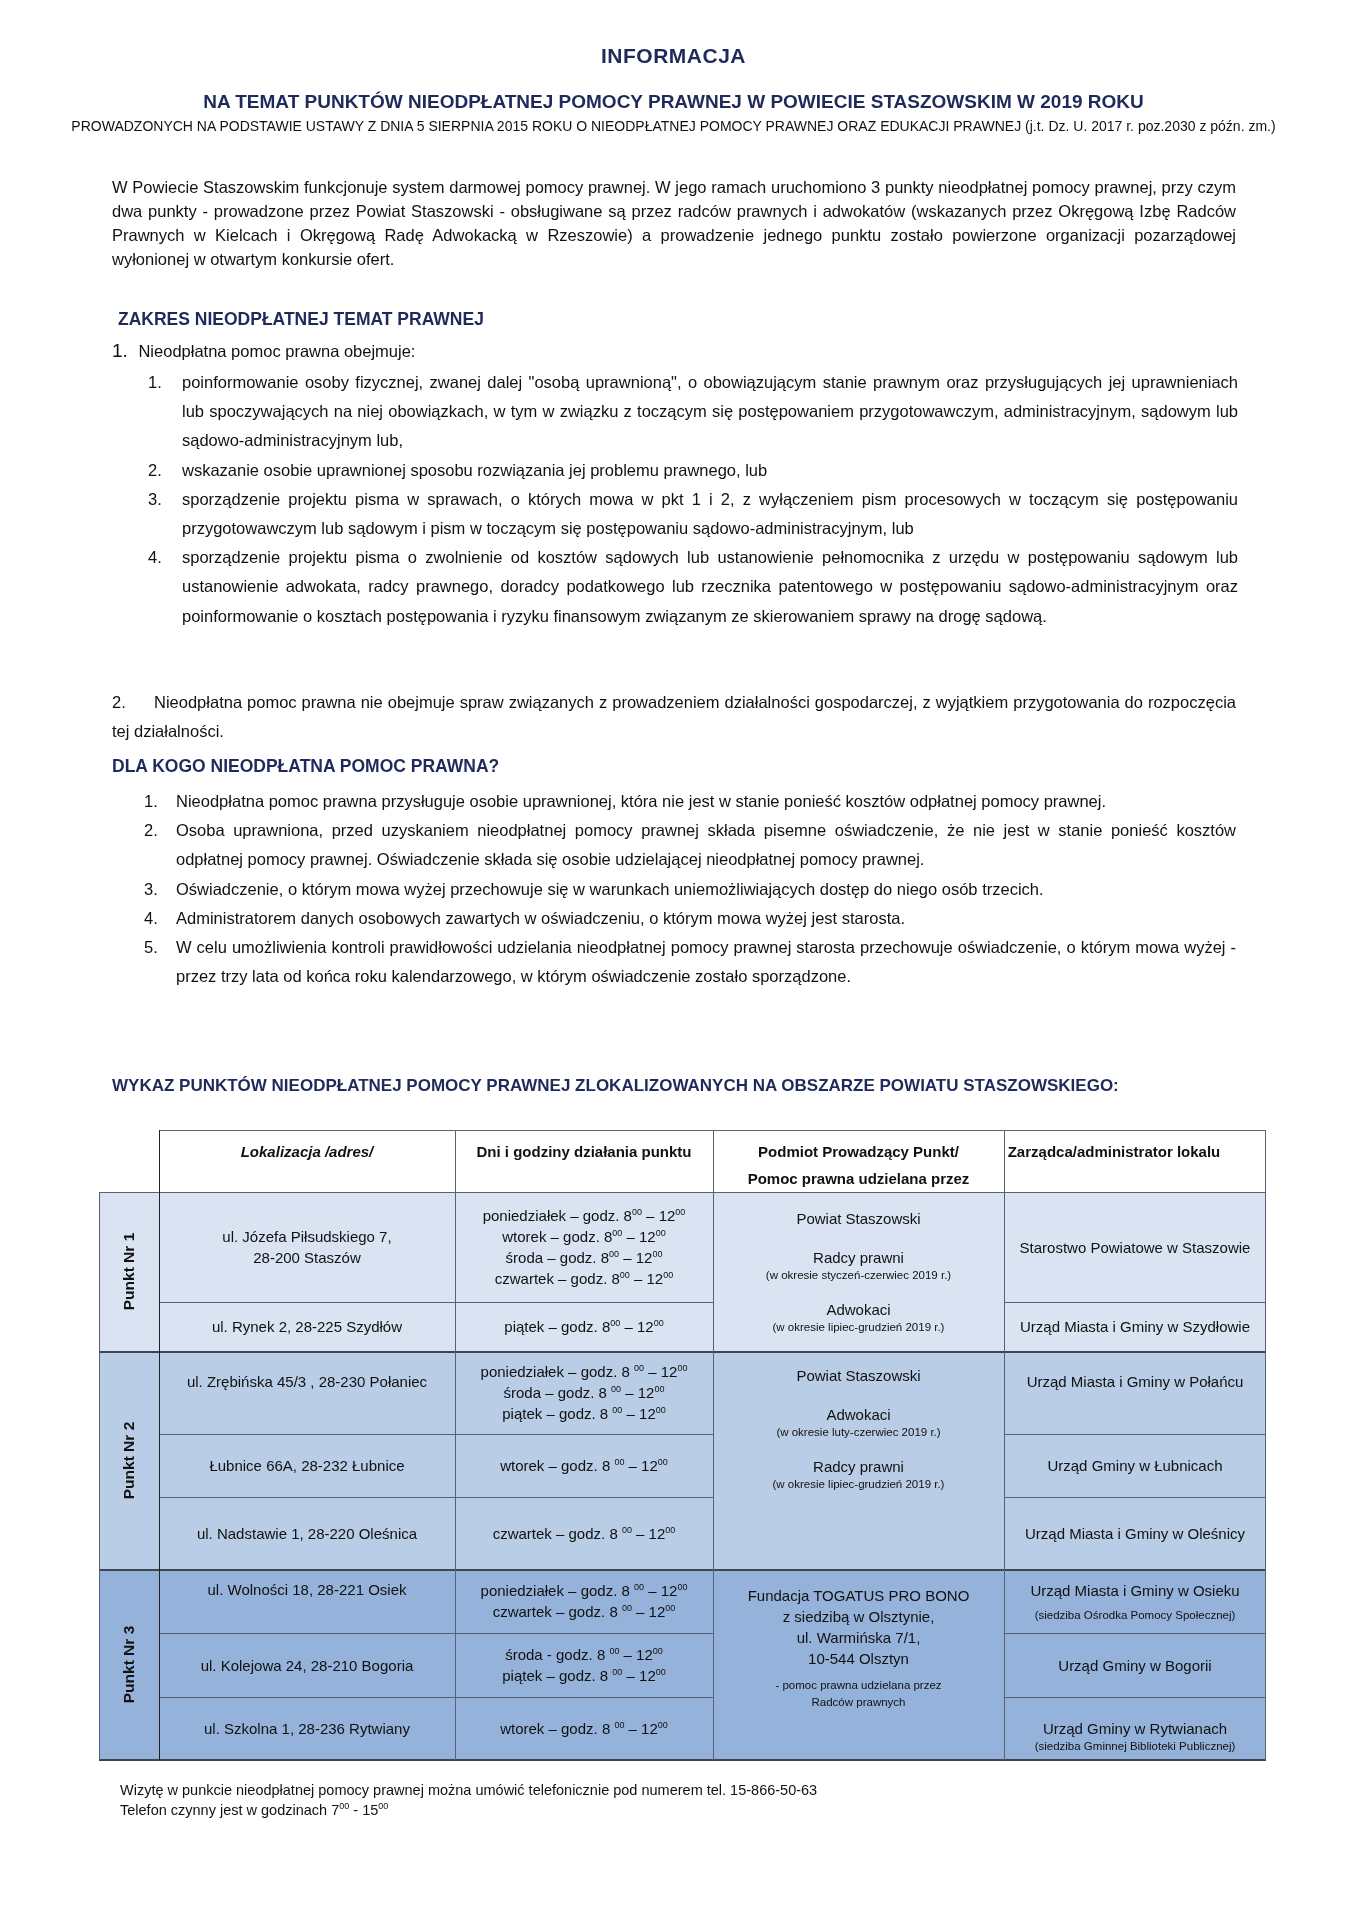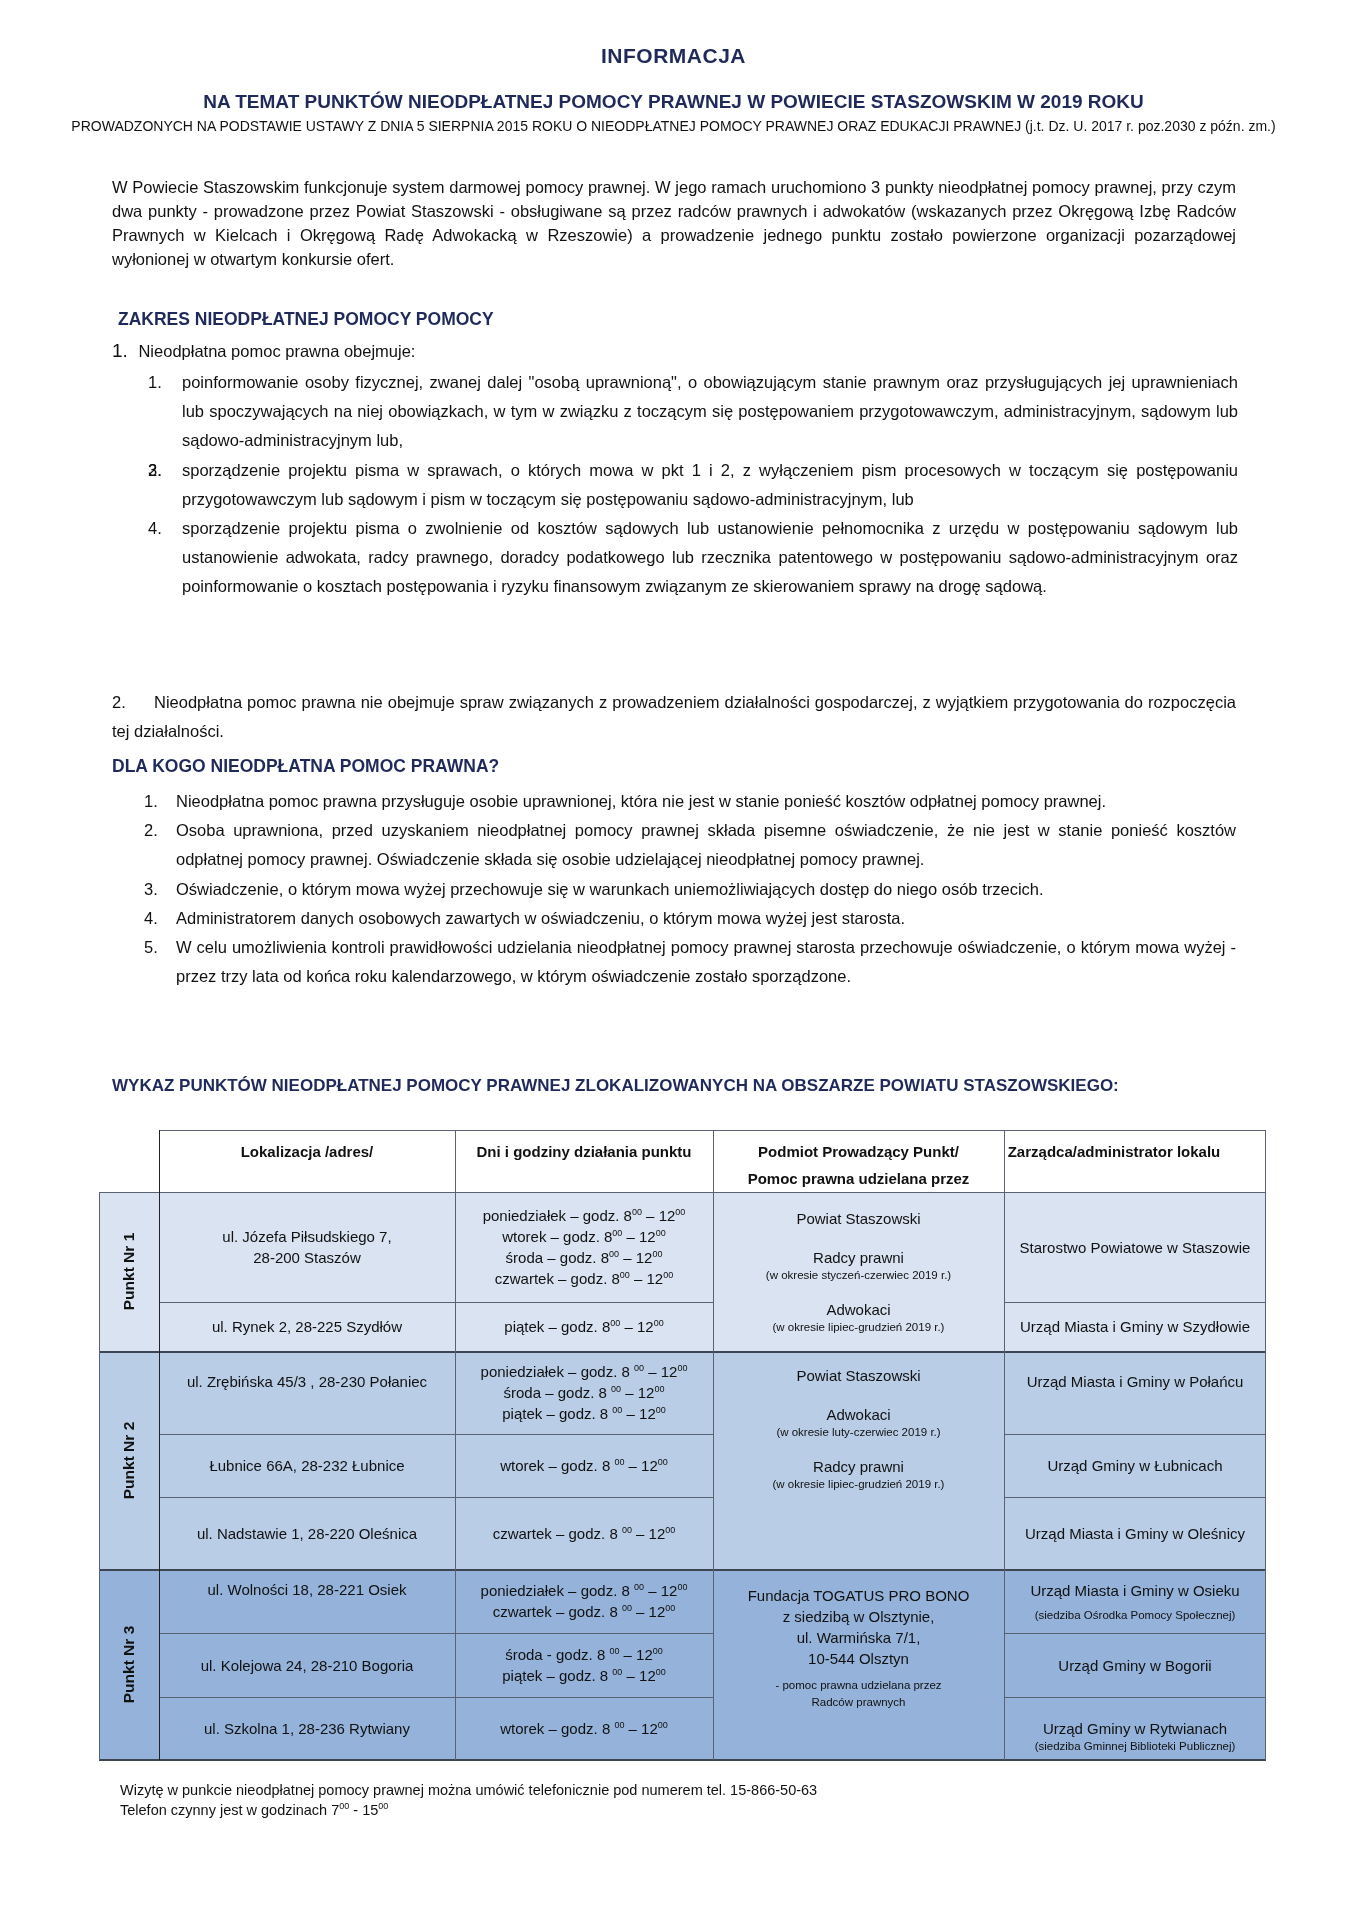--- a/index.html
+++ b/index.html
@@ -38,30 +38,30 @@
 <body>
 
 <div class="page">
 
   <div class="title">INFORMACJA</div>
   <div class="subtitle">NA TEMAT PUNKTÓW NIEODPŁATNEJ POMOCY PRAWNEJ W POWIECIE STASZOWSKIM W 2019 ROKU</div>
   <div class="subsub">PROWADZONYCH NA PODSTAWIE USTAWY Z DNIA 5 SIERPNIA 2015 ROKU O NIEODPŁATNEJ POMOCY PRAWNEJ ORAZ EDUKACJI PRAWNEJ (j.t. Dz. U. 2017 r. poz.2030 z późn. zm.)</div>
 
   <div class="intro">W Powiecie Staszowskim funkcjonuje system darmowej pomocy prawnej. W jego ramach uruchomiono 3 punkty nieodpłatnej pomocy prawnej, przy czym dwa punkty - prowadzone przez Powiat Staszowski - obsługiwane są przez radców prawnych i adwokatów (wskazanych przez Okręgową Izbę Radców Prawnych w Kielcach i Okręgową Radę Adwokacką w Rzeszowie) a prowadzenie jednego punktu zostało powierzone organizacji pozarządowej wyłonionej w otwartym konkursie ofert.</div>
 
-  <div class="h2" style="left:118px; top:309px;">ZAKRES NIEODPŁATNEJ POMOCY POMOCY</div>
+  <div class="h2" style="left:118px; top:309px;">ZAKRES NIEODPŁATNEJ TEMAT PRAWNEJ</div>
 
   <div class="lvl1" style="top:340px;">
     <span style="font-size:19px;">1.</span>
     <span style="margin-left:6px;">Nieodpłatna pomoc prawna obejmuje:</span>
   </div>
 
   <ol class="lvl2" style="top:368px;">
     <li><span class="num">1.</span><span>poinformowanie osoby fizycznej, zwanej dalej "osobą uprawnioną", o obowiązującym stanie prawnym oraz przysługujących jej uprawnieniach lub spoczywających na niej obowiązkach, w tym w związku z toczącym się postępowaniem przygotowawczym, administracyjnym, sądowym lub sądowo-administracyjnym lub,</span></li>
-    <li><span class="num">2.</span></li>
+    <li><span class="num">2.</span><span>wskazanie osobie uprawnionej sposobu rozwiązania jej problemu prawnego, lub</span></li>
     <li><span class="num">3.</span><span>sporządzenie projektu pisma w sprawach, o których mowa w pkt 1 i 2, z wyłączeniem pism procesowych w toczącym się postępowaniu przygotowawczym lub sądowym i pism w toczącym się postępowaniu sądowo-administracyjnym, lub</span></li>
     <li><span class="num">4.</span><span>sporządzenie projektu pisma o zwolnienie od kosztów sądowych lub ustanowienie pełnomocnika z urzędu w postępowaniu sądowym lub ustanowienie adwokata, radcy prawnego, doradcy podatkowego lub rzecznika patentowego w postępowaniu sądowo-administracyjnym oraz poinformowanie o kosztach postępowania i ryzyku finansowym związanym ze skierowaniem sprawy na drogę sądową.</span></li>
   </ol>
 
   <div class="txt" style="left:112px; top:688px; width:1124px; text-align:justify;">
     <span style="display:inline-block; width:42px;">2.</span><span>Nieodpłatna pomoc prawna nie obejmuje spraw związanych z prowadzeniem działalności gospodarczej, z wyjątkiem przygotowania do rozpoczęcia tej działalności.</span>
   </div>
 
   <div class="h2" style="left:112px; top:756px;">DLA KOGO NIEODPŁATNA POMOC PRAWNA?</div>
 
@@ -74,21 +74,21 @@
   </ol>
 
   <div class="h2" style="left:112px; top:1076px; font-size:17px;">WYKAZ PUNKTÓW NIEODPŁATNEJ POMOCY PRAWNEJ  ZLOKALIZOWANYCH NA OBSZARZE POWIATU STASZOWSKIEGO:</div>
 
   <div class="tbl">
 
     <div style="position:absolute; left:0; top:62px; width:1167px; height:159px;" class="b1"></div>
     <div style="position:absolute; left:0; top:221px; width:1167px; height:218px;" class="b2"></div>
     <div style="position:absolute; left:0; top:439px; width:1167px; height:191px;" class="b3"></div>
 
-    <div class="cell hdr" style="left:60px; top:0; width:296px; height:62px;">
+    <div class="cell hdr" style="left:60px; top:0; width:296px; height:62px;font-style:italic;">
         <span>Lokalizacja /adres/</span>
       </div>
     <div class="cell hdr" style="left:356px; top:0; width:258px; height:62px;">
         <span>Dni i godziny  działania punktu</span>
       </div>
     <div class="cell hdr" style="left:614px; top:0; width:291px; height:62px;">
         <span>Podmiot Prowadzący Punkt/</span>
         <span>Pomoc prawna udzielana przez</span>
       </div>
     <div class="cell hdr" style="left:884px; top:0; width:262px; height:62px;">

